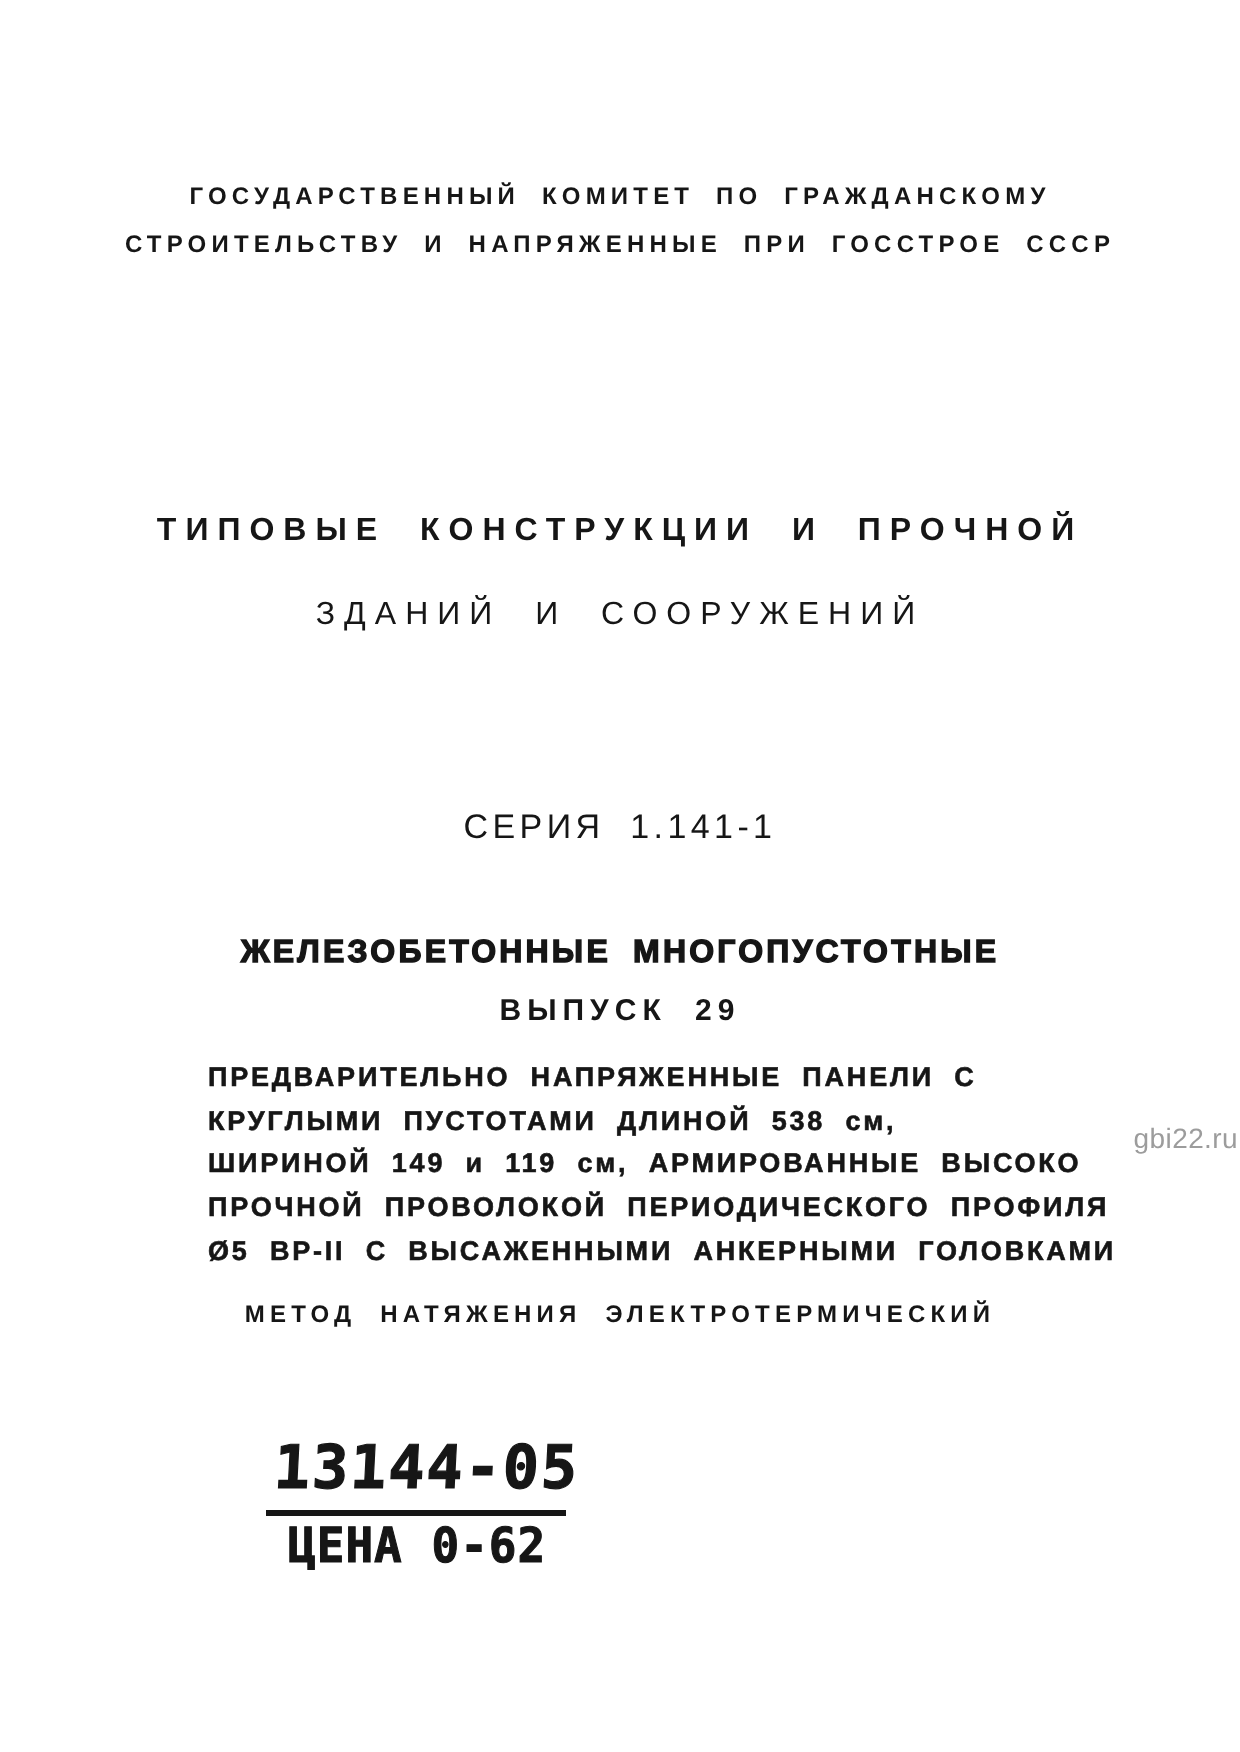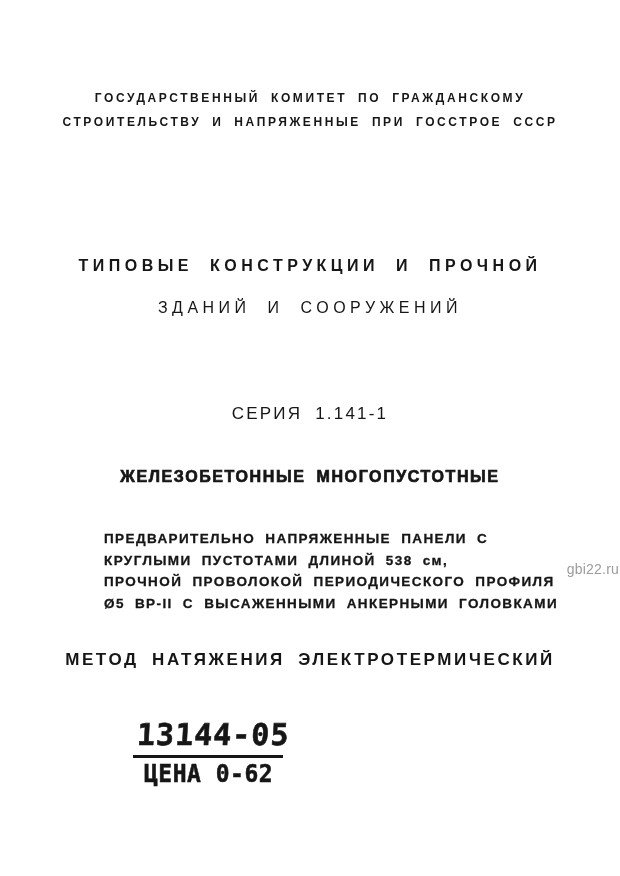--- a/index.html
+++ b/index.html
@@ -94,21 +94,21 @@
     letter-spacing: 1.4px;
     word-spacing: 5px;
     line-height: 21.7px;
     text-align: left;
     white-space: nowrap;
     -webkit-text-stroke: 0.3px #161616;
   }
   
   .method-line {
     top: 650px;
-    font-size: 17px;
+    font-size: 12px;
     font-weight: 700;
     letter-spacing: 2.6px;
     word-spacing: 6px;
   }
   
   .stamp {
     position: absolute;
     top: 717px;
     left: 133px;
     text-align: left;
@@ -159,24 +159,26 @@
     <div>СТРОИТЕЛЬСТВУ И НАПРЯЖЕННЫЕ ПРИ ГОССТРОЕ СССР</div>
   </div>
 
   <div class="centered type-line1">ТИПОВЫЕ КОНСТРУКЦИИ И ПРОЧНОЙ</div>
   <div class="centered type-line2">ЗДАНИЙ И СООРУЖЕНИЙ</div>
 
   <div class="centered series-line">СЕРИЯ 1.141-1</div>
 
   <div class="centered title-line2">ЖЕЛЕЗОБЕТОННЫЕ МНОГОПУСТОТНЫЕ</div>
 
+  <div class="centered issue-line">ВЫПУСК 29</div>
 
   <div class="description">
     <div>ПРЕДВАРИТЕЛЬНО НАПРЯЖЕННЫЕ ПАНЕЛИ С</div>
     <div>КРУГЛЫМИ ПУСТОТАМИ ДЛИНОЙ 538 см,</div>
+    <div>ШИРИНОЙ 149 и 119 см, АРМИРОВАННЫЕ ВЫСОКО</div>
     <div>ПРОЧНОЙ ПРОВОЛОКОЙ ПЕРИОДИЧЕСКОГО ПРОФИЛЯ</div>
     <div>Ø5 ВР-II С ВЫСАЖЕННЫМИ АНКЕРНЫМИ ГОЛОВКАМИ</div>
   </div>
 
   <div class="centered method-line">МЕТОД НАТЯЖЕНИЯ ЭЛЕКТРОТЕРМИЧЕСКИЙ</div>
 
   <div class="stamp">
     <span class="stamp-number">13144-05</span>
     <div class="stamp-rule"></div>
     <span class="stamp-price">ЦЕНА 0-62</span>

